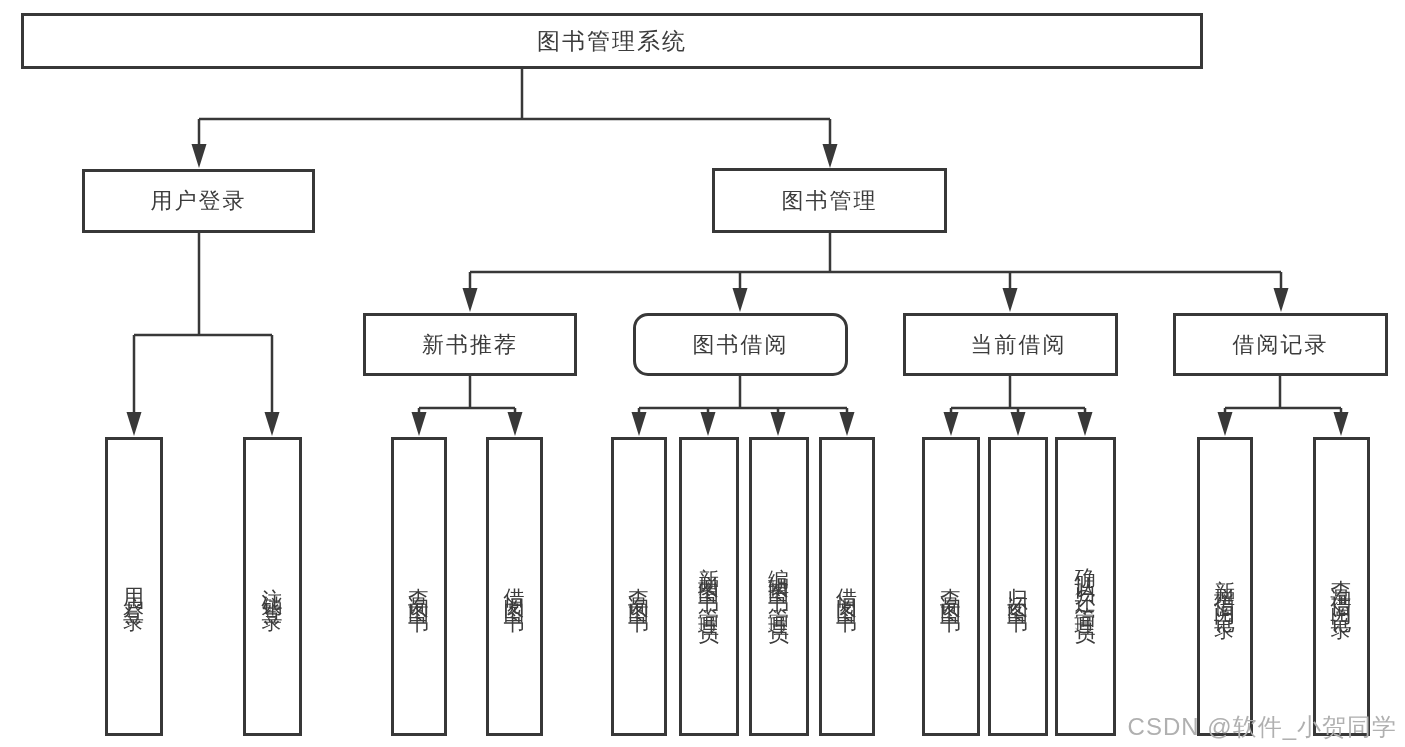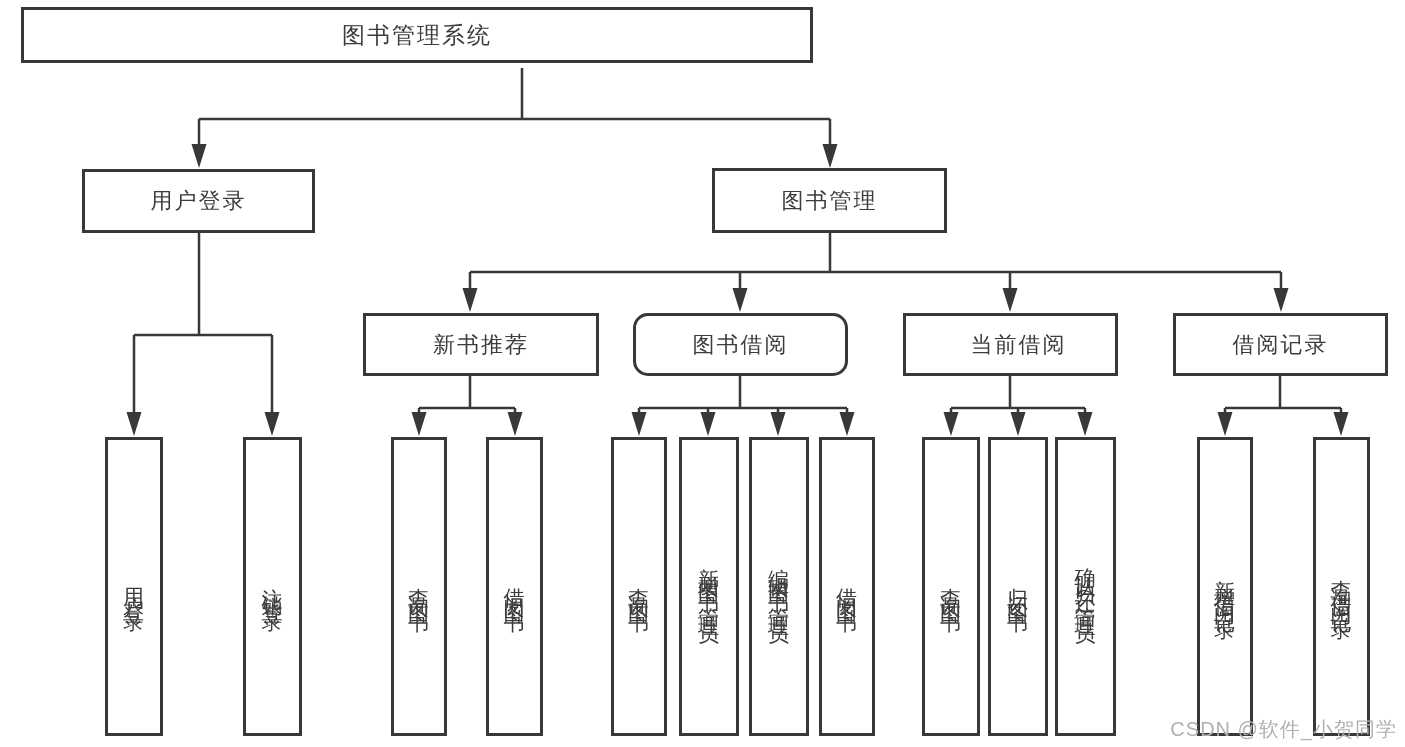--- a/index.html
+++ b/index.html
@@ -37,21 +37,21 @@
     writing-mode:vertical-rl;
     text-orientation:mixed;
     font-size:21px;
     letter-spacing:8px;
     line-height:1;
     color:var(--text);
   }
   .watermark{
     position:absolute;
     right:8px;bottom:4px;
-    font-size:20px;
+    font-size:24px;
     color:var(--wm);
     letter-spacing:1px;
     white-space:nowrap;
     z-index:5;
   }
 </style>
 </head>
 <body>
 
 <div class="stage">
@@ -85,32 +85,32 @@
     <path d="M1010,376 V408 M951,408 H1085 M951,408 V420 M1018,408 V420 M1085,408 V420"></path>
     <polygon points="943.5,412 958.5,412 951,436"></polygon>
     <polygon points="1010.5,412 1025.5,412 1018,436"></polygon>
     <polygon points="1077.5,412 1092.5,412 1085,436"></polygon>
 
     <path d="M1280,376 V408 M1225,408 H1341 M1225,408 V420 M1341,408 V420"></path>
     <polygon points="1217.5,412 1232.5,412 1225,436"></polygon>
     <polygon points="1333.5,412 1348.5,412 1341,436"></polygon>
   </svg>
 
-  <div class="node hbox root-box" style="left:21px;top:7px;width:792px;height:56px;">
+  <div class="node hbox root-box" style="left:21px;top:13px;width:1182px;height:56px;">
     <span>图书管理系统</span>
   </div>
 
   <div class="node hbox" style="left:82px;top:169px;width:233px;height:64px;">
     <span>用户登录</span>
   </div>
   <div class="node hbox" style="left:712px;top:168px;width:235px;height:65px;">
     <span>图书管理</span>
   </div>
 
-  <div class="node hbox" style="left:363px;top:313px;width:236px;height:63px;">
+  <div class="node hbox" style="left:363px;top:313px;width:214px;height:63px;">
     <span>新书推荐</span>
   </div>
   <div class="node hbox" style="left:633px;top:313px;width:215px;height:63px;border-radius:15px;">
     <span>图书借阅</span>
   </div>
   <div class="node hbox" style="left:903px;top:313px;width:215px;height:63px;padding-left:16px;">
     <span>当前借阅</span>
   </div>
   <div class="node hbox" style="left:1173px;top:313px;width:215px;height:63px;">
     <span>借阅记录</span>

